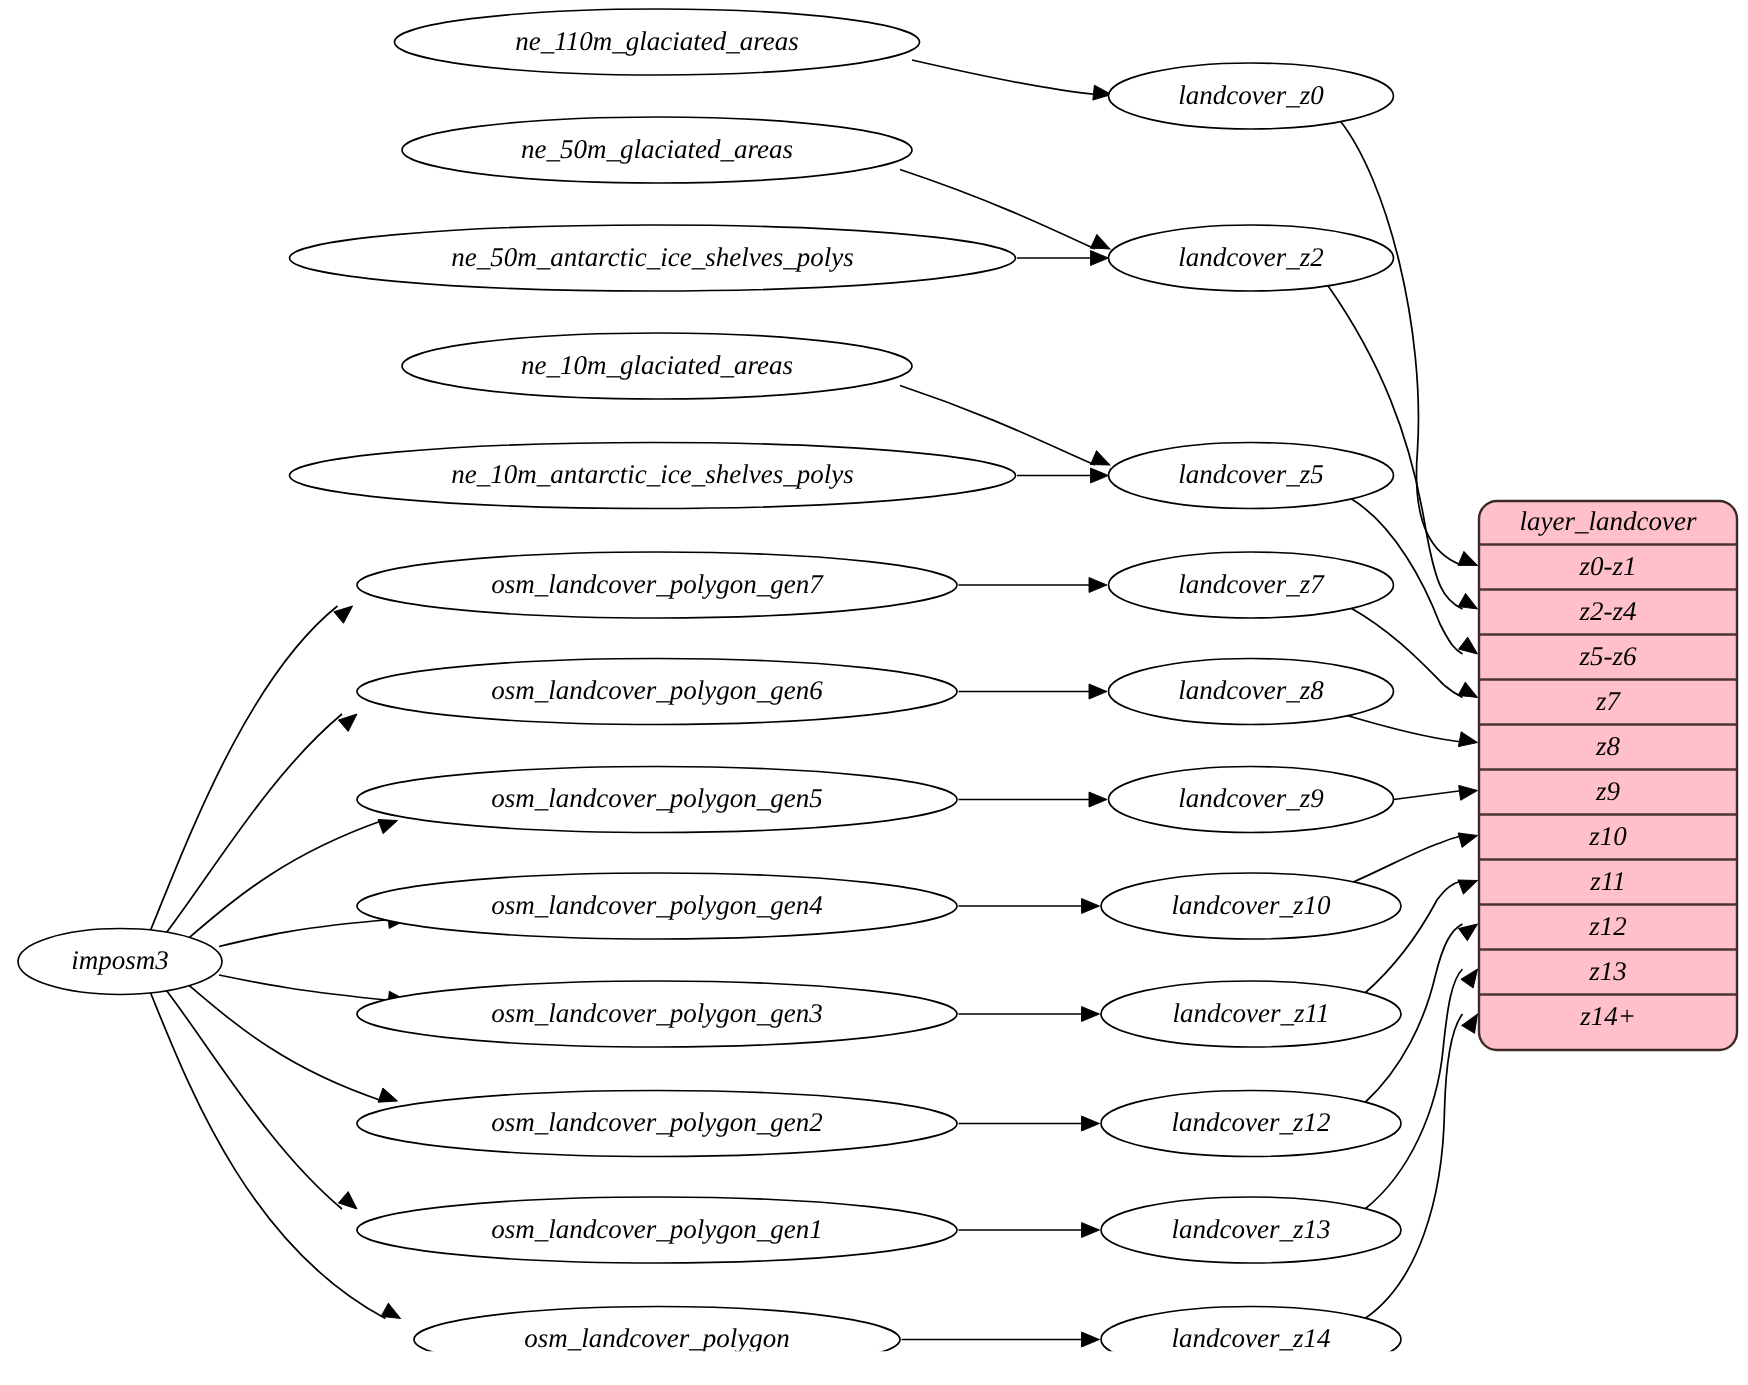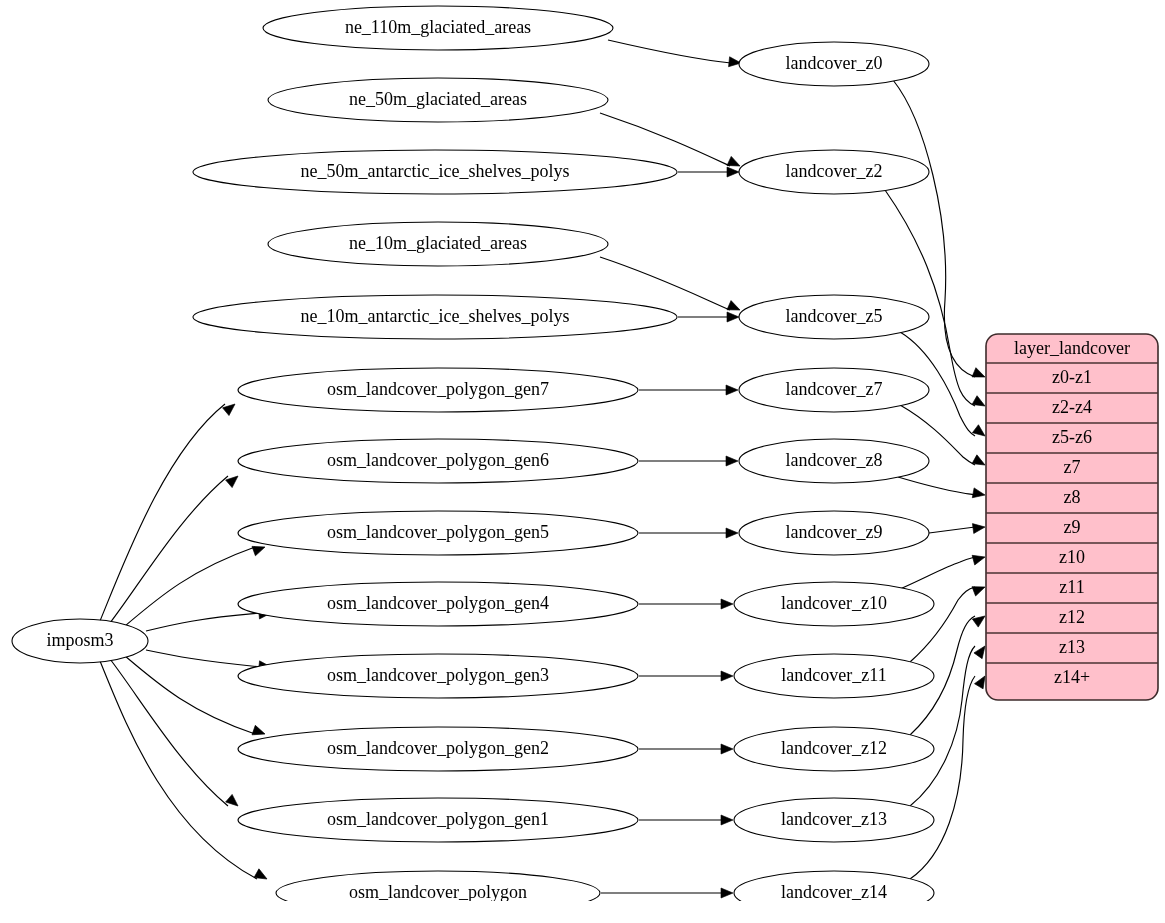--- a/index.html
+++ b/index.html
@@ -7,20 +7,21 @@
     padding: 0;
     background: #ffffff;
   }
   #graph-root {
     position: relative;
     width: 1165px;
     height: 901px;
     background: #ffffff;
     font-family: "Liberation Serif", "DejaVu Serif", serif;
     overflow: hidden;
+    font-style: italic;
   }
   svg#graph-svg {
     display: block;
     width: 1165px;
     height: 923px;
   }
   .node-ellipse {
     fill: #ffffff;
     stroke: #000000;
     stroke-width: 1.1;

